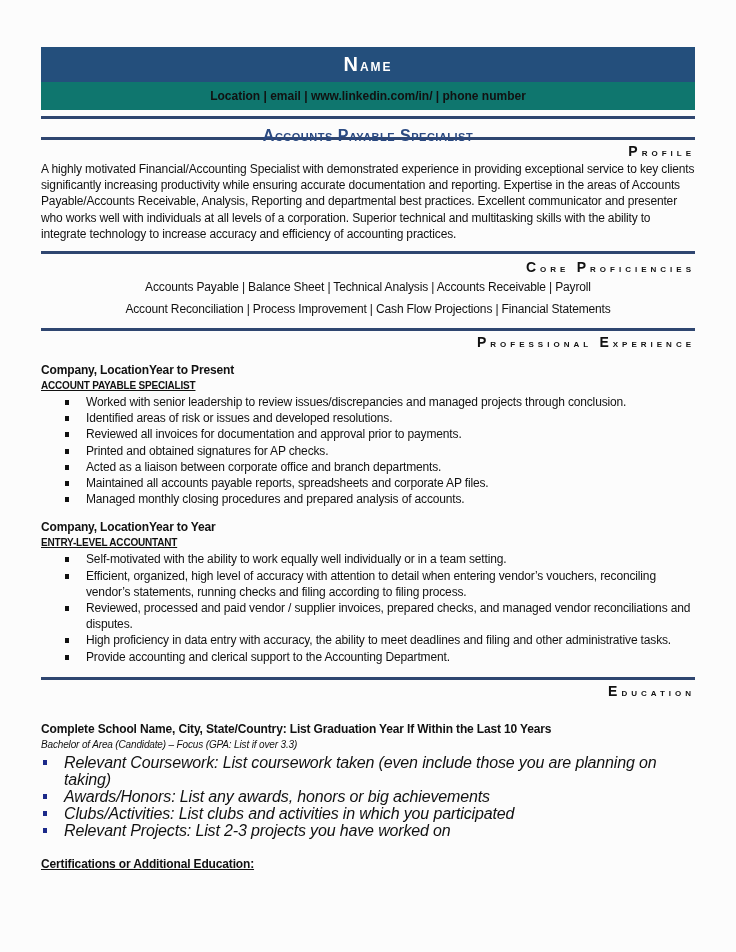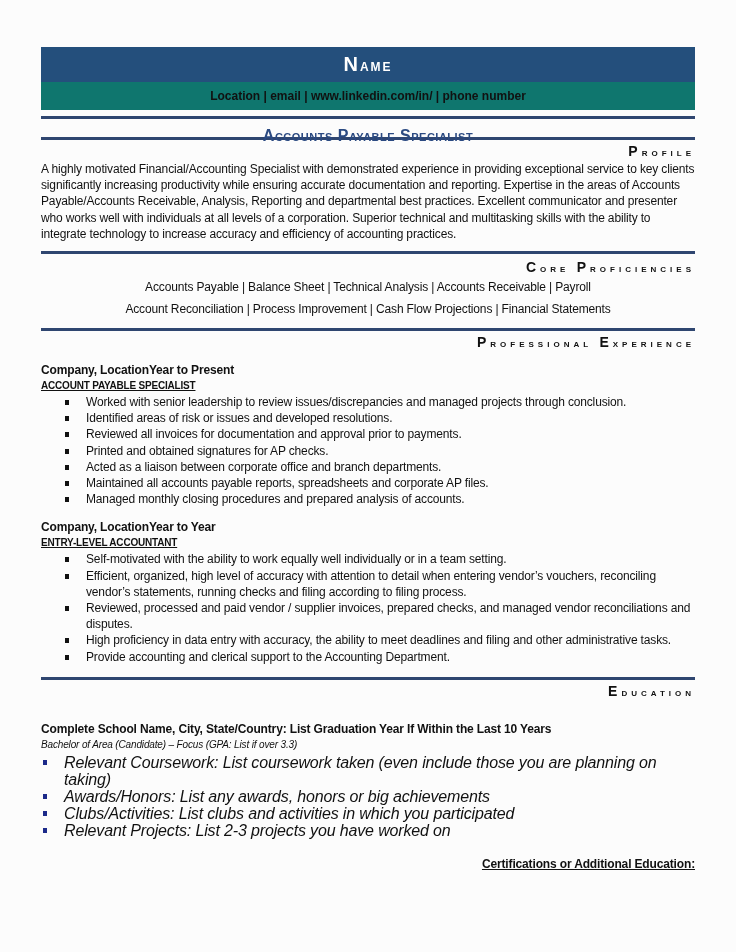--- a/index.html
+++ b/index.html
@@ -153,21 +153,20 @@
       width: 4px;
       height: 5px;
       background: #1c2a8a;
     }
     .cert-head {
       margin-top: 18px;
       font-weight: bold;
       font-size: 12px;
       text-decoration: underline;
       letter-spacing: -0.15px;
-      text-align: right;
     }
   </style>
 </head>
 <body>
 
 <div class="page">
 
   <div class="name-bar">
     <span class="name-text"><span class="cap">N</span><span>ame</span></span>
   </div>

